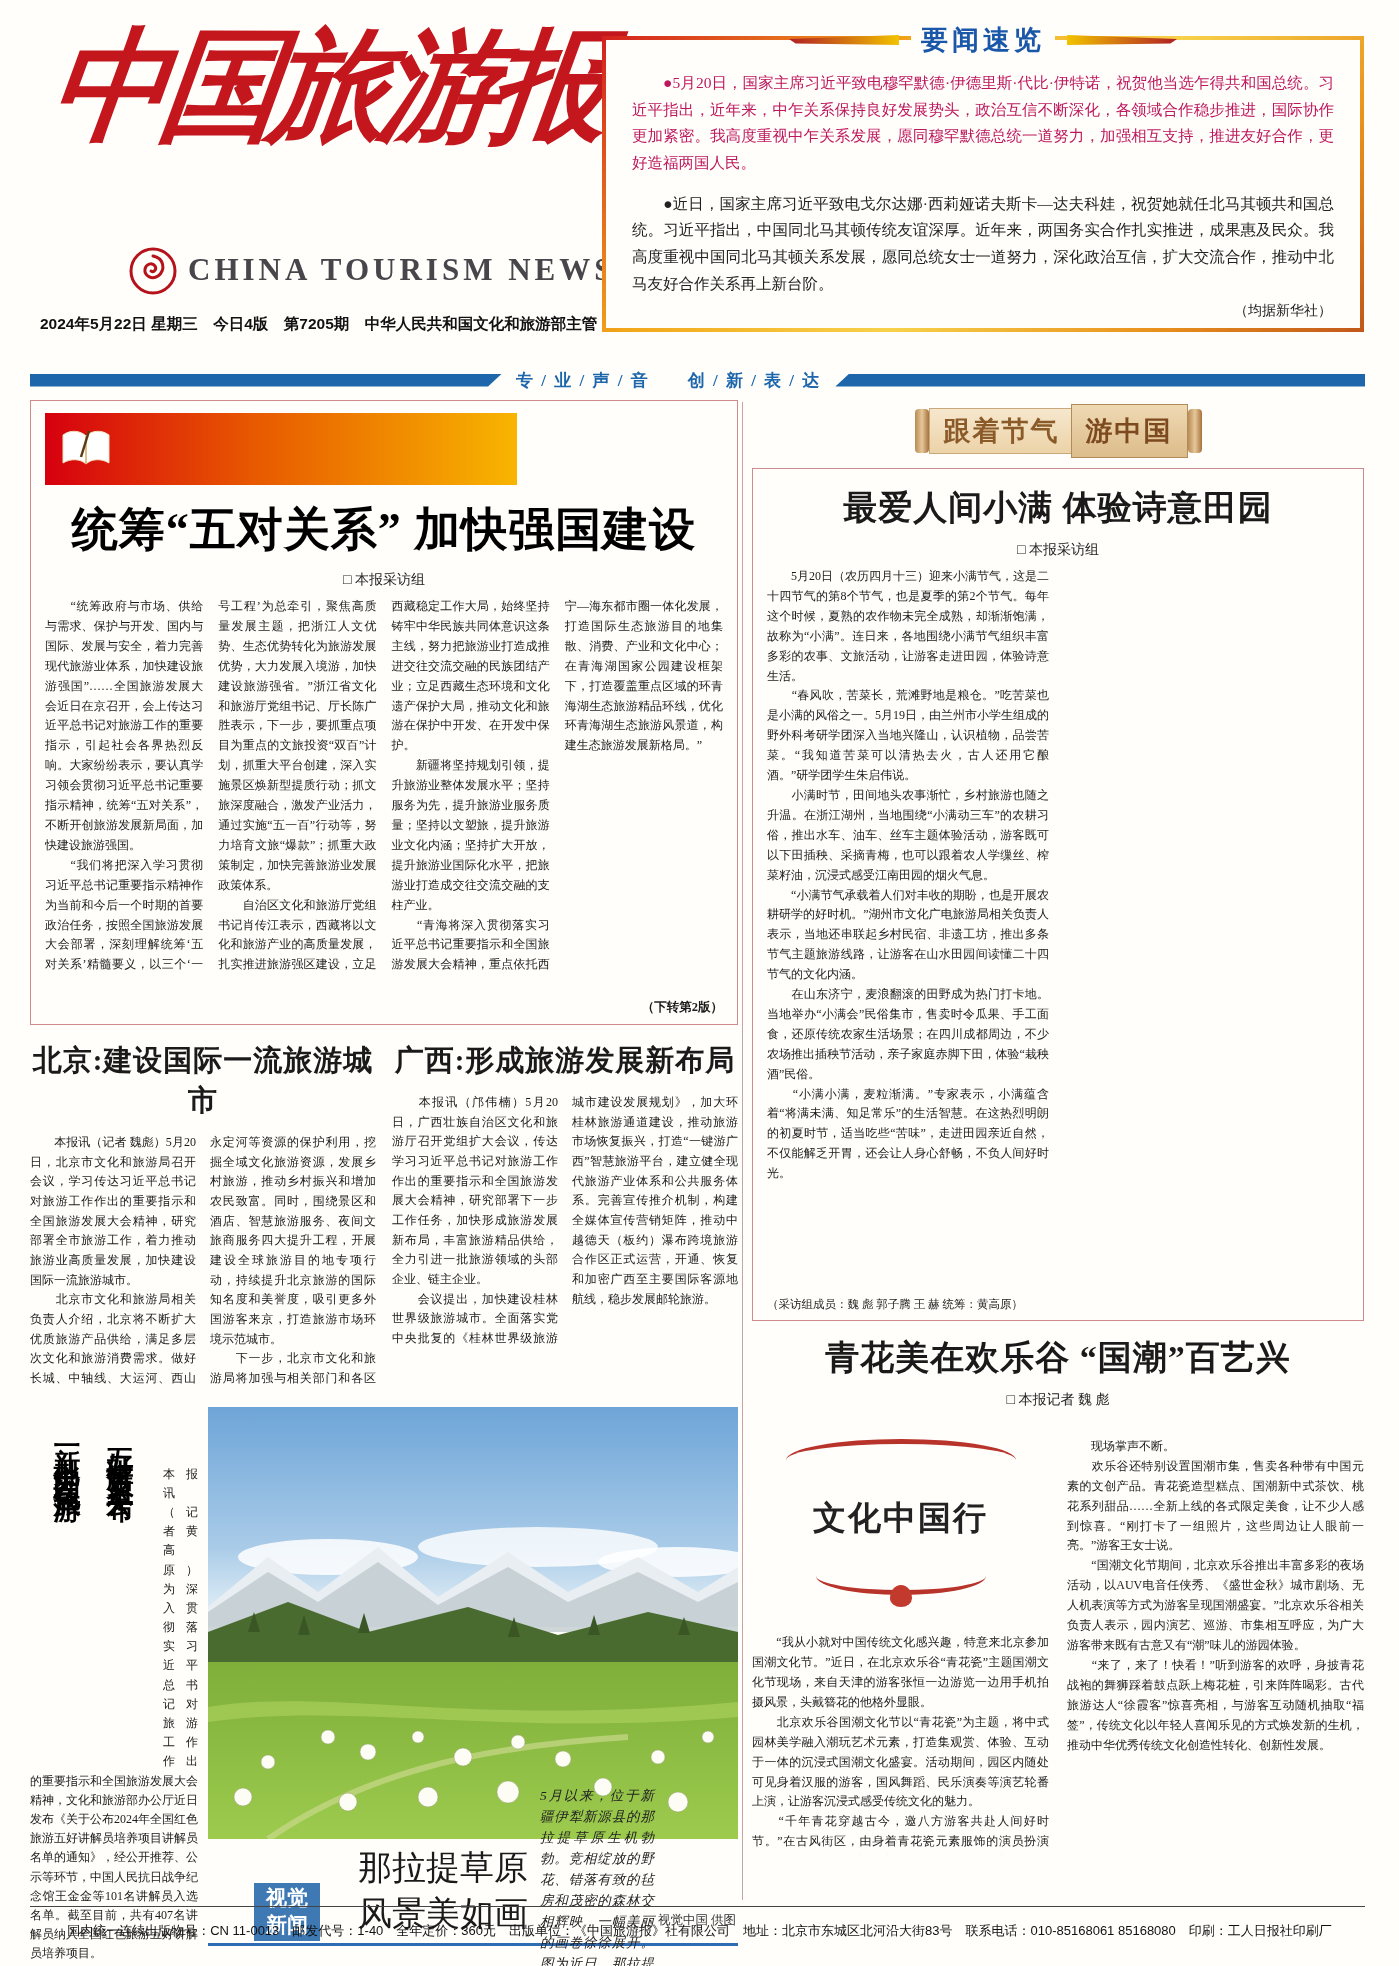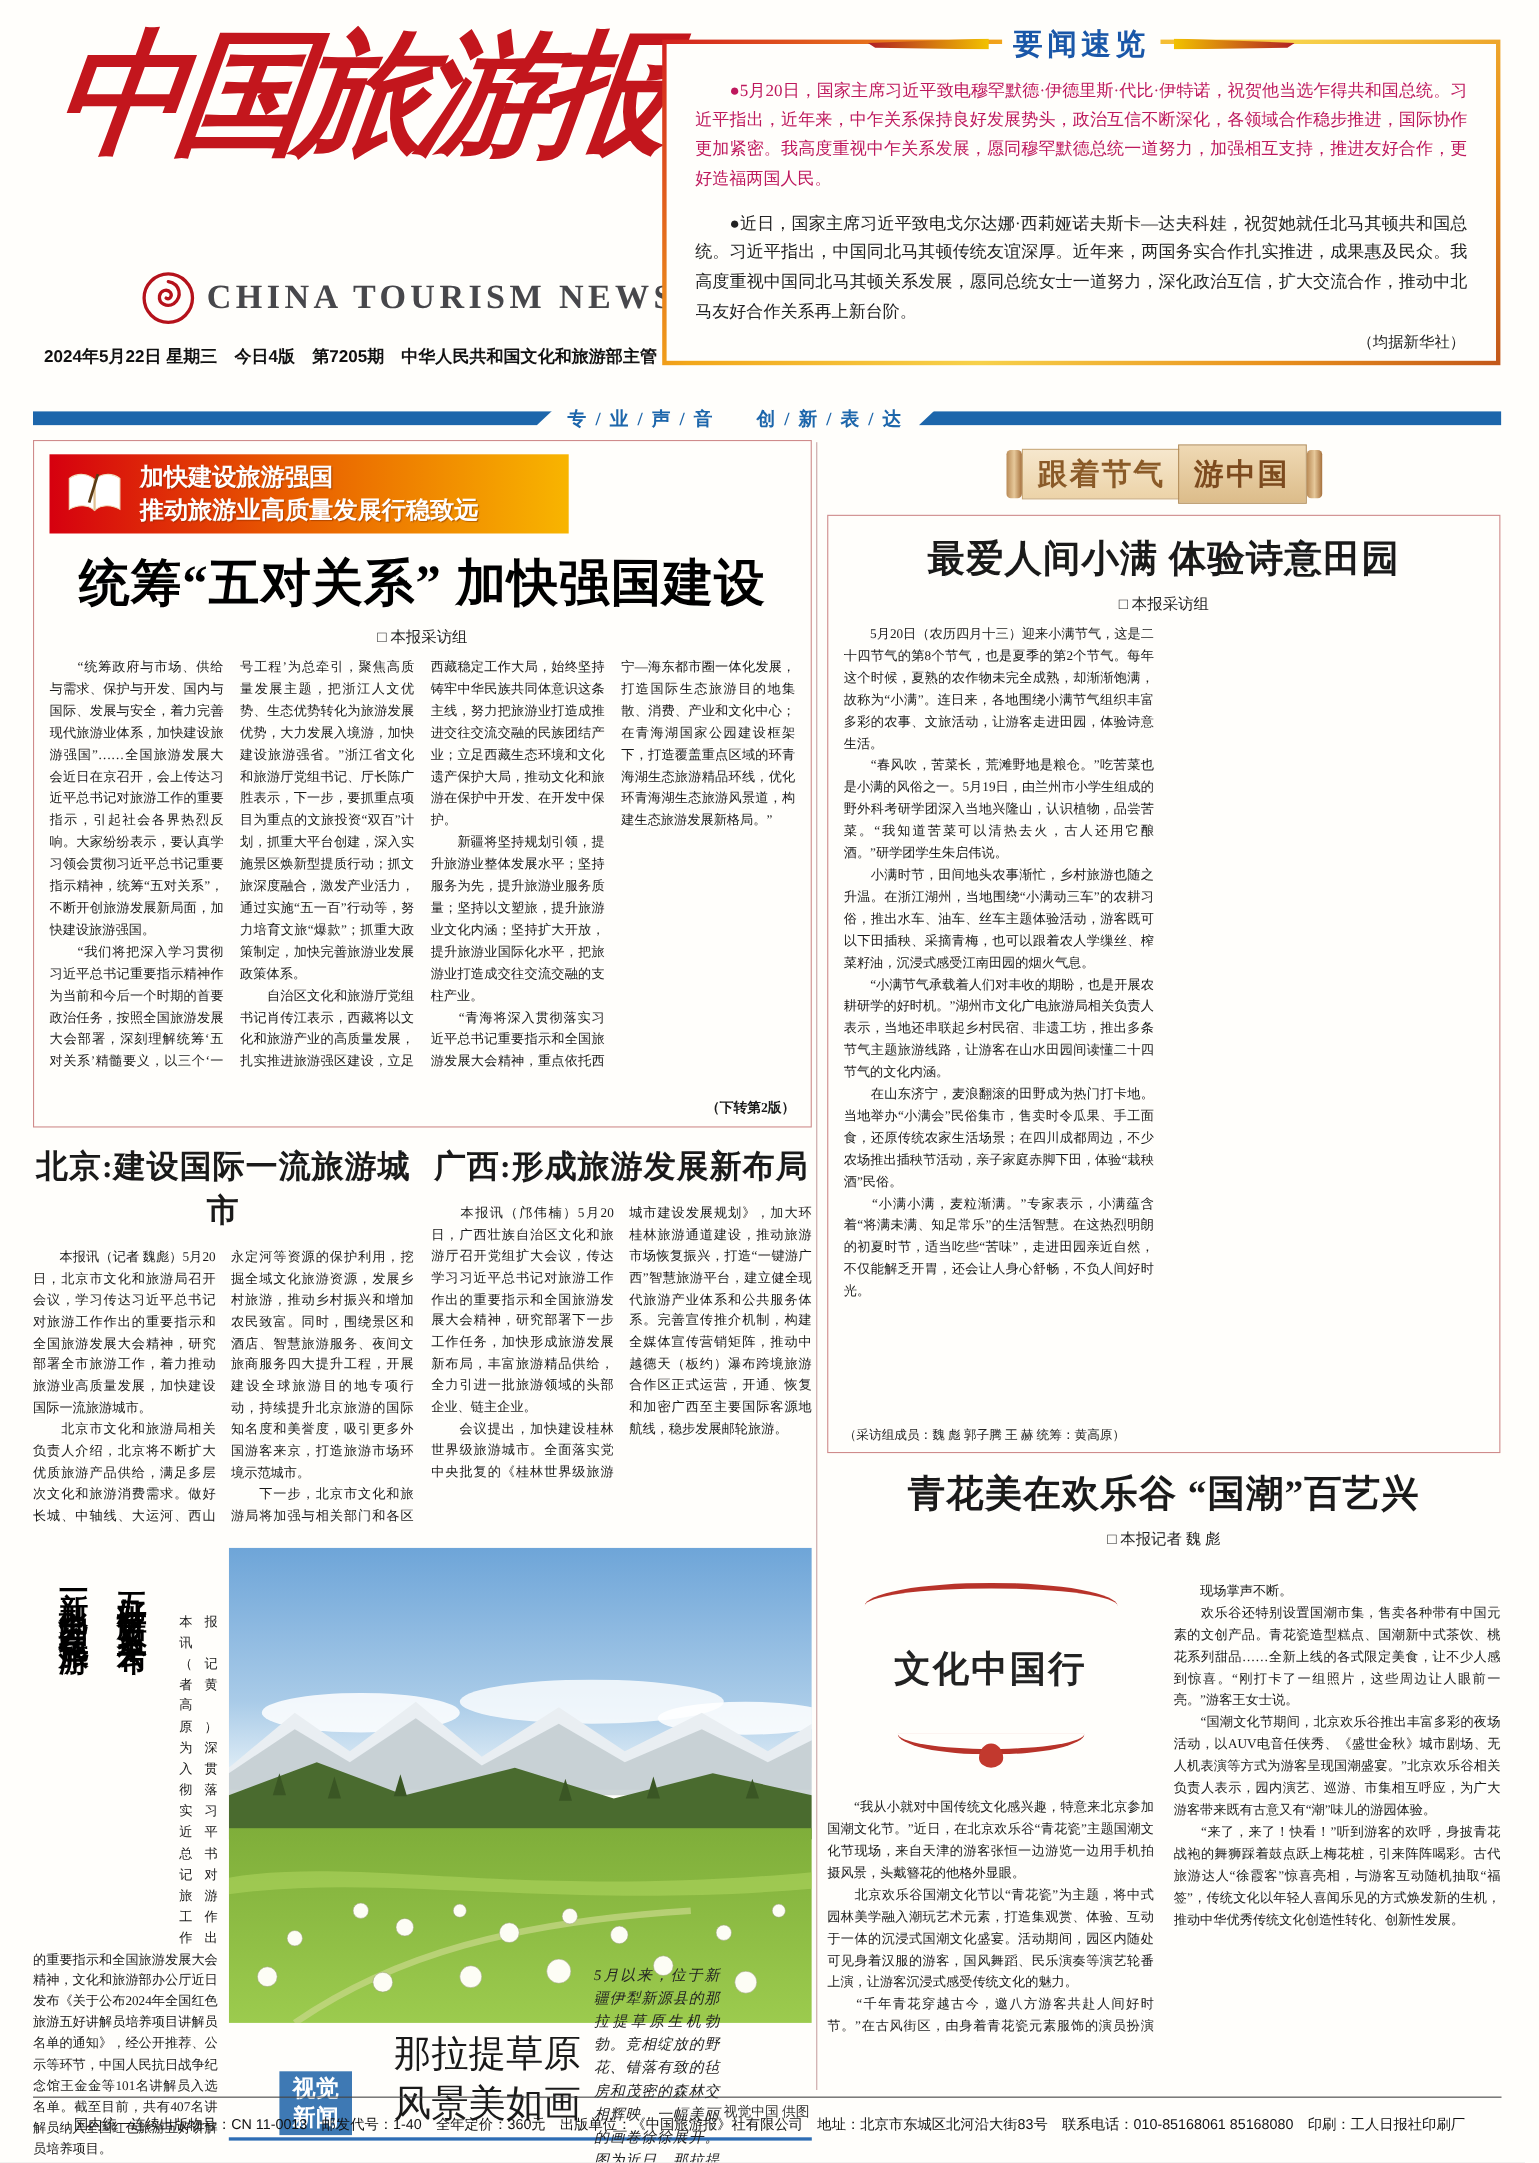--- a/index.html
+++ b/index.html
@@ -132,24 +132,20 @@
 
   <div class="col-left">
 
     <div class="lead-box">
       <div class="lead-badge">
         <svg width="54" height="44" viewBox="0 0 54 44">
           <path d="M4 8 C12 2 22 4 27 9 C32 4 42 2 50 8 L50 36 C42 31 32 32 27 37 C22 32 12 31 4 36 Z" fill="#fff" stroke="#f0e0c0" stroke-width="1"></path>
           <line x1="27" y1="9" x2="27" y2="37" stroke="#e0c090" stroke-width="2"></line>
           <line x1="30" y1="4" x2="22" y2="30" stroke="#5b3b14" stroke-width="2.5"></line>
         </svg>
-        <div class="txt">
-          <div>加快建设旅游强国</div>
-          <div>推动旅游业高质量发展行稳致远</div>
-        </div>
       </div>
       <div class="lead-headline">统筹“五对关系” 加快强国建设</div>
       <div class="byline">□ 本报采访组</div>
       <div class="lead-body">　　“统筹政府与市场、供给与需求、保护与开发、国内与国际、发展与安全，着力完善现代旅游业体系，加快建设旅游强国”……全国旅游发展大会近日在京召开，会上传达习近平总书记对旅游工作的重要指示，引起社会各界热烈反响。大家纷纷表示，要认真学习领会贯彻习近平总书记重要指示精神，统筹“五对关系”，不断开创旅游发展新局面，加快建设旅游强国。
 　　“我们将把深入学习贯彻习近平总书记重要指示精神作为当前和今后一个时期的首要政治任务，按照全国旅游发展大会部署，深刻理解统筹‘五对关系’精髓要义，以三个‘一号工程’为总牵引，聚焦高质量发展主题，把浙江人文优势、生态优势转化为旅游发展优势，大力发展入境游，加快建设旅游强省。”浙江省文化和旅游厅党组书记、厅长陈广胜表示，下一步，要抓重点项目为重点的文旅投资“双百”计划，抓重大平台创建，深入实施景区焕新型提质行动；抓文旅深度融合，激发产业活力，通过实施“五一百”行动等，努力培育文旅“爆款”；抓重大政策制定，加快完善旅游业发展政策体系。
 　　自治区文化和旅游厅党组书记肖传江表示，西藏将以文化和旅游产业的高质量发展，扎实推进旅游强区建设，立足西藏稳定工作大局，始终坚持铸牢中华民族共同体意识这条主线，努力把旅游业打造成推进交往交流交融的民族团结产业；立足西藏生态环境和文化遗产保护大局，推动文化和旅游在保护中开发、在开发中保护。
 　　新疆将坚持规划引领，提升旅游业整体发展水平；坚持服务为先，提升旅游业服务质量；坚持以文塑旅，提升旅游业文化内涵；坚持扩大开放，提升旅游业国际化水平，把旅游业打造成交往交流交融的支柱产业。
 　　“青海将深入贯彻落实习近平总书记重要指示和全国旅游发展大会精神，重点依托西宁—海东都市圈一体化发展，打造国际生态旅游目的地集散、消费、产业和文化中心；在青海湖国家公园建设框架下，打造覆盖重点区域的环青海湖生态旅游精品环线，优化环青海湖生态旅游风景道，构建生态旅游发展新格局。”</div>
       <div class="jump-note">（下转第2版）</div>
     </div>

